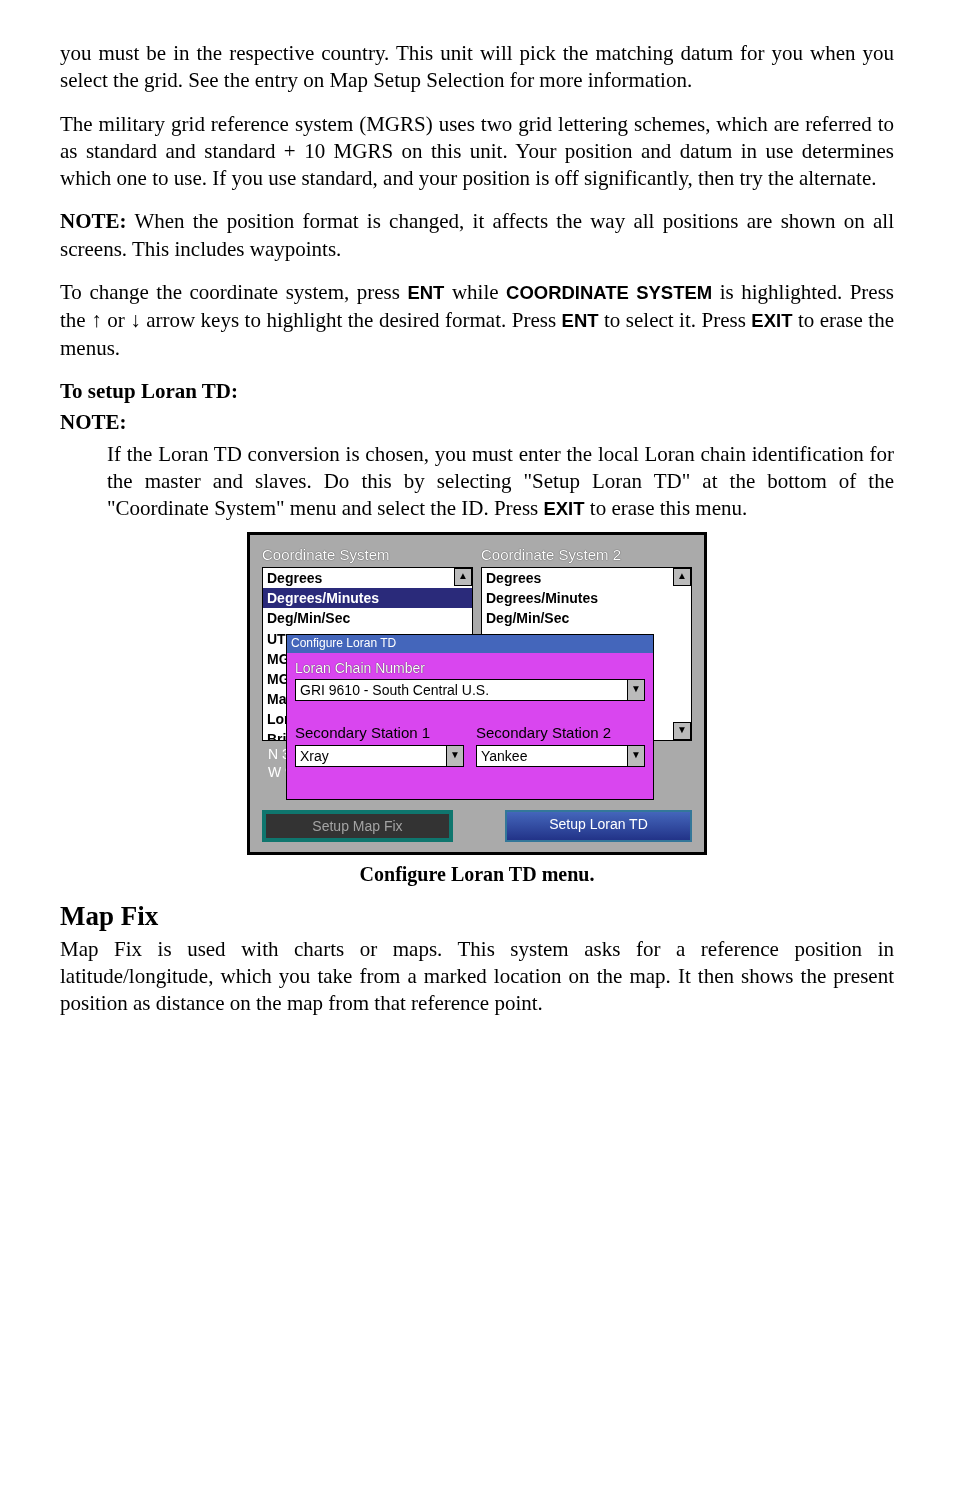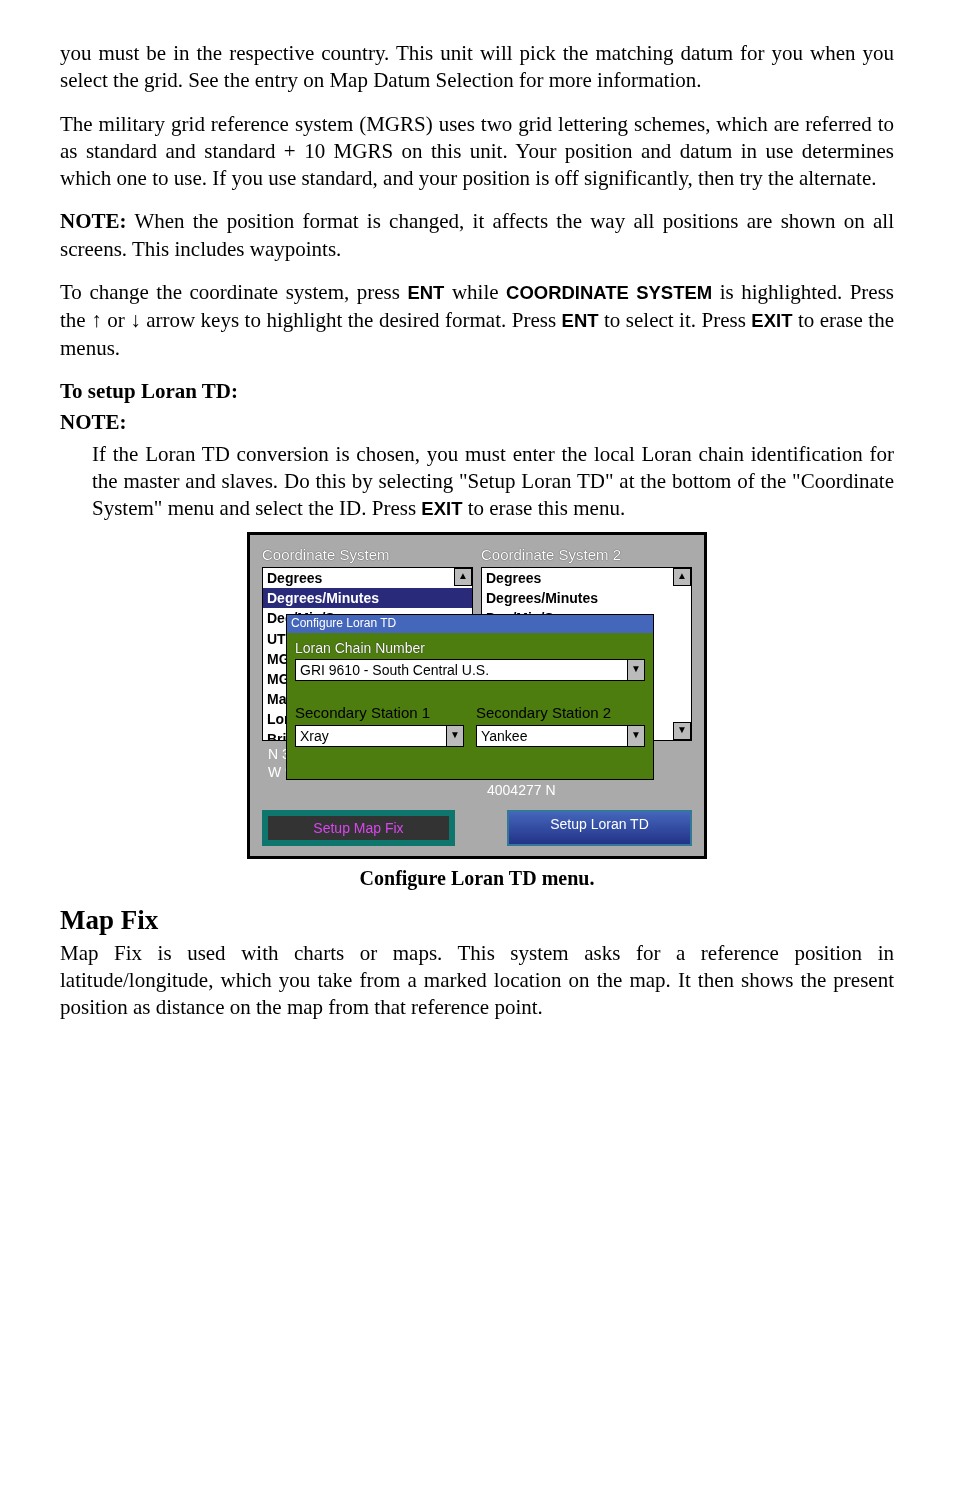--- a/index.html
+++ b/index.html
@@ -11,21 +11,21 @@
     color: #000;
     background: #fff;
     width: 834px;
   }
   p { margin: 0 0 16px 0; text-align: justify; }
   .bold { font-weight: bold; }
   .smallcaps { font-variant: small-caps; font-family: Arial, sans-serif; font-weight: bold; font-size: 0.88em; }
   .sans-bold { font-family: Arial, sans-serif; font-weight: bold; font-size: 0.88em; }
   h2.section { font-size: 27px; font-weight: bold; margin: 12px 0 2px 0; font-family: Georgia, serif; }
   .note-block { margin: 0 0 4px 0; }
-  .indent-block { margin-left: 32px; text-align: justify; margin-bottom: 10px; }
+  .indent-block { margin-left: 47px; text-align: justify; margin-bottom: 10px; }
   .caption { text-align: center; font-weight: bold; font-size: 20px; margin: 6px 0 10px 0; }
   .arrow { font-family: Arial, sans-serif; }
 
   
   .win-outer {
     width: 460px;
     margin: 8px auto 4px auto;
     background: #aaa;
     border: 3px solid #000;
     padding: 10px 12px;
@@ -83,47 +83,47 @@
   .btn-row {
     display: flex;
     gap: 8px;
     margin-top: 10px;
   }
   .sys-btn {
     flex: 1;
     text-align: center;
     padding: 3px 0;
     background: #333;
-    color: #d946ef;
-    font-size: 14px;
-    border: 6px solid #0f766e;
+    color: #a3a3a3;
+    font-size: 14px;
+    border: 4px solid #0f766e;
   }
   .sys-btn.sel {
     background: linear-gradient(#46b, #238);
     color: #fff;
     border: 2px solid #379;
     margin-left: 44px;
   }
 
   
   .dlg {
     position: absolute;
     left: 36px;
     right: 50px;
-    top: 79px;
+    top: 99px;
     border: 1px solid #000;
   }
   .dlg-title {
     background: #46b;
     color: #fff;
     font-size: 12px;
     padding: 1px 4px;
   }
   .dlg-body {
-    background: #4d7c0f;
+    background: #d946ef;
     padding: 6px 8px 10px 8px;
   }
   .dlg-body .lbl { color:#fff; font-size:14px; text-shadow:0 0 1px #000; }
   .combo {
     background: #fff;
     border: 1px solid #000;
     position: relative;
     font-size: 14px;
     color: #000;
     height: 20px;
@@ -140,21 +140,21 @@
     font-size: 10px;
     text-align: center;
     line-height: 18px;
   }
   .dlg-row { display: flex; gap: 12px; }
   .dlg-row > div { flex: 1; }
 </style>
 </head>
 <body>
 
-<p>you must be in the respective country. This unit will pick the matching datum for you when you select the grid. See the entry on Map Datum Selection for more information.</p>
+<p>you must be in the respective country. This unit will pick the matching datum for you when you select the grid. See the entry on Map Setup Selection for more information.</p>
 
 <p>The military grid reference system (MGRS) uses two grid lettering schemes, which are referred to as standard and standard + 10 MGRS on this unit. Your position and datum in use determines which one to use. If you use standard, and your position is off significantly, then try the alternate.</p>
 
 <p>
   <span class="bold">NOTE:</span><span> When the position format is changed, it affects the way all positions are shown on all screens. This includes waypoints.</span>
 </p>
 
 <p>
   <span>To change the coordinate system, press </span><span class="sans-bold">ENT</span><span> while </span><span class="smallcaps">COORDINATE SYSTEM</span><span> is highlighted. Press the </span><span class="arrow">↑</span><span> or </span><span class="arrow">↓</span><span> arrow keys to highlight the desired format. Press </span><span class="sans-bold">ENT</span><span> to select it. Press </span><span class="sans-bold">EXIT</span><span> to erase the menus.</span>
 </p>

